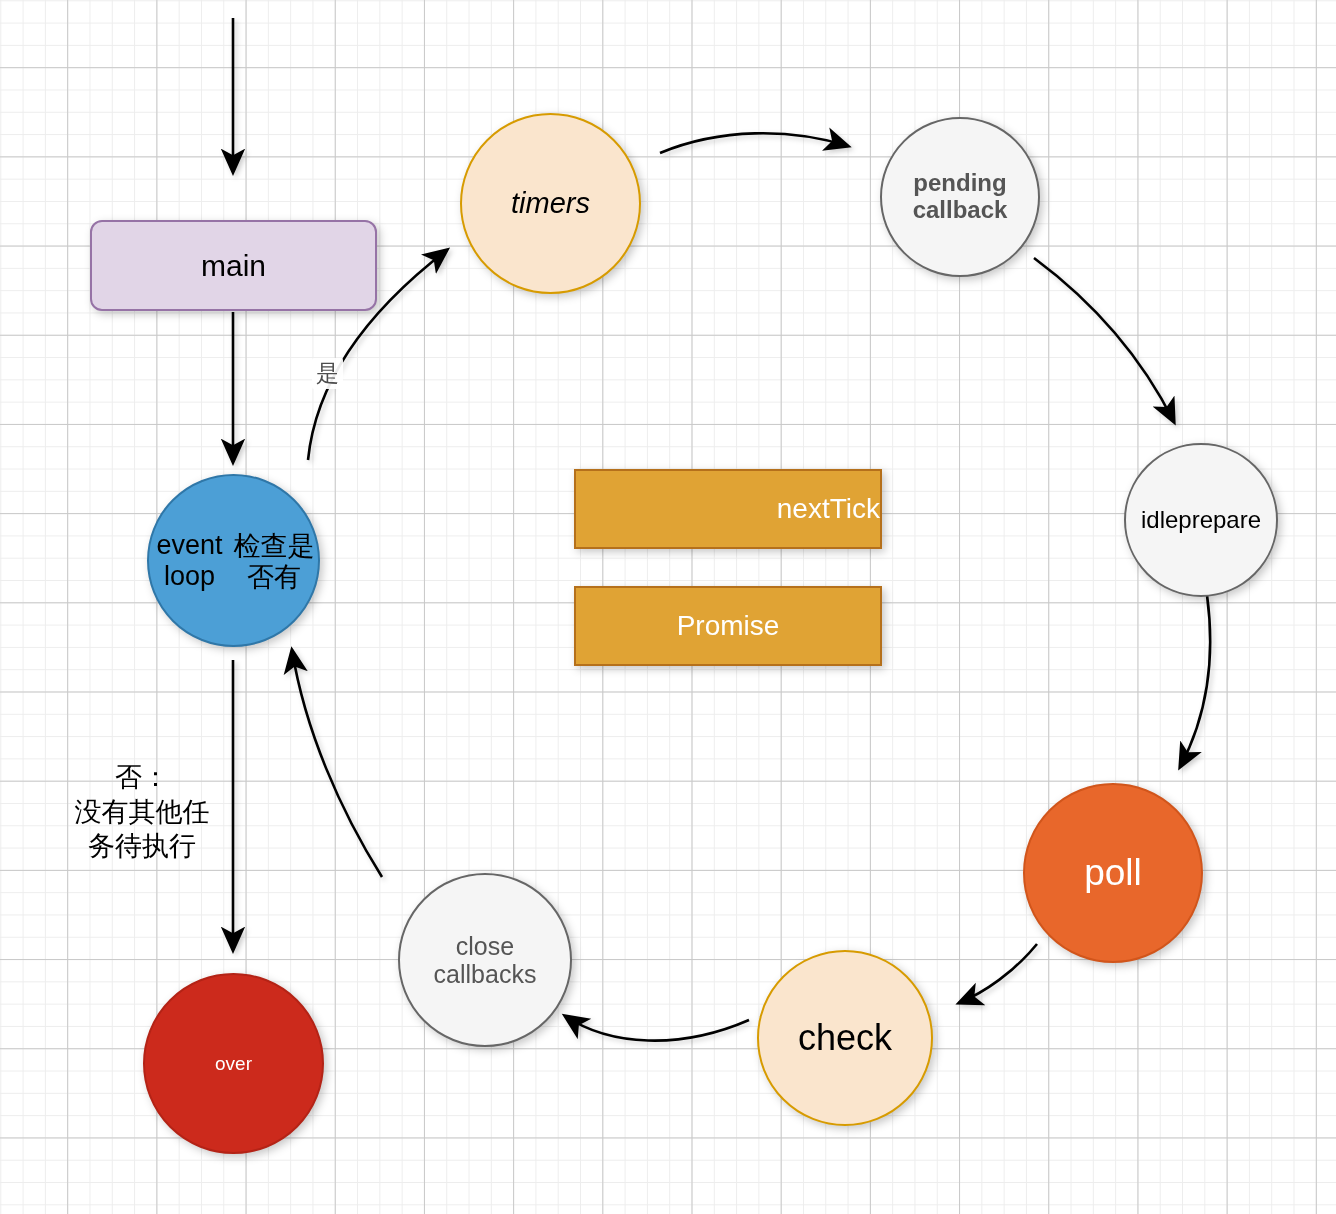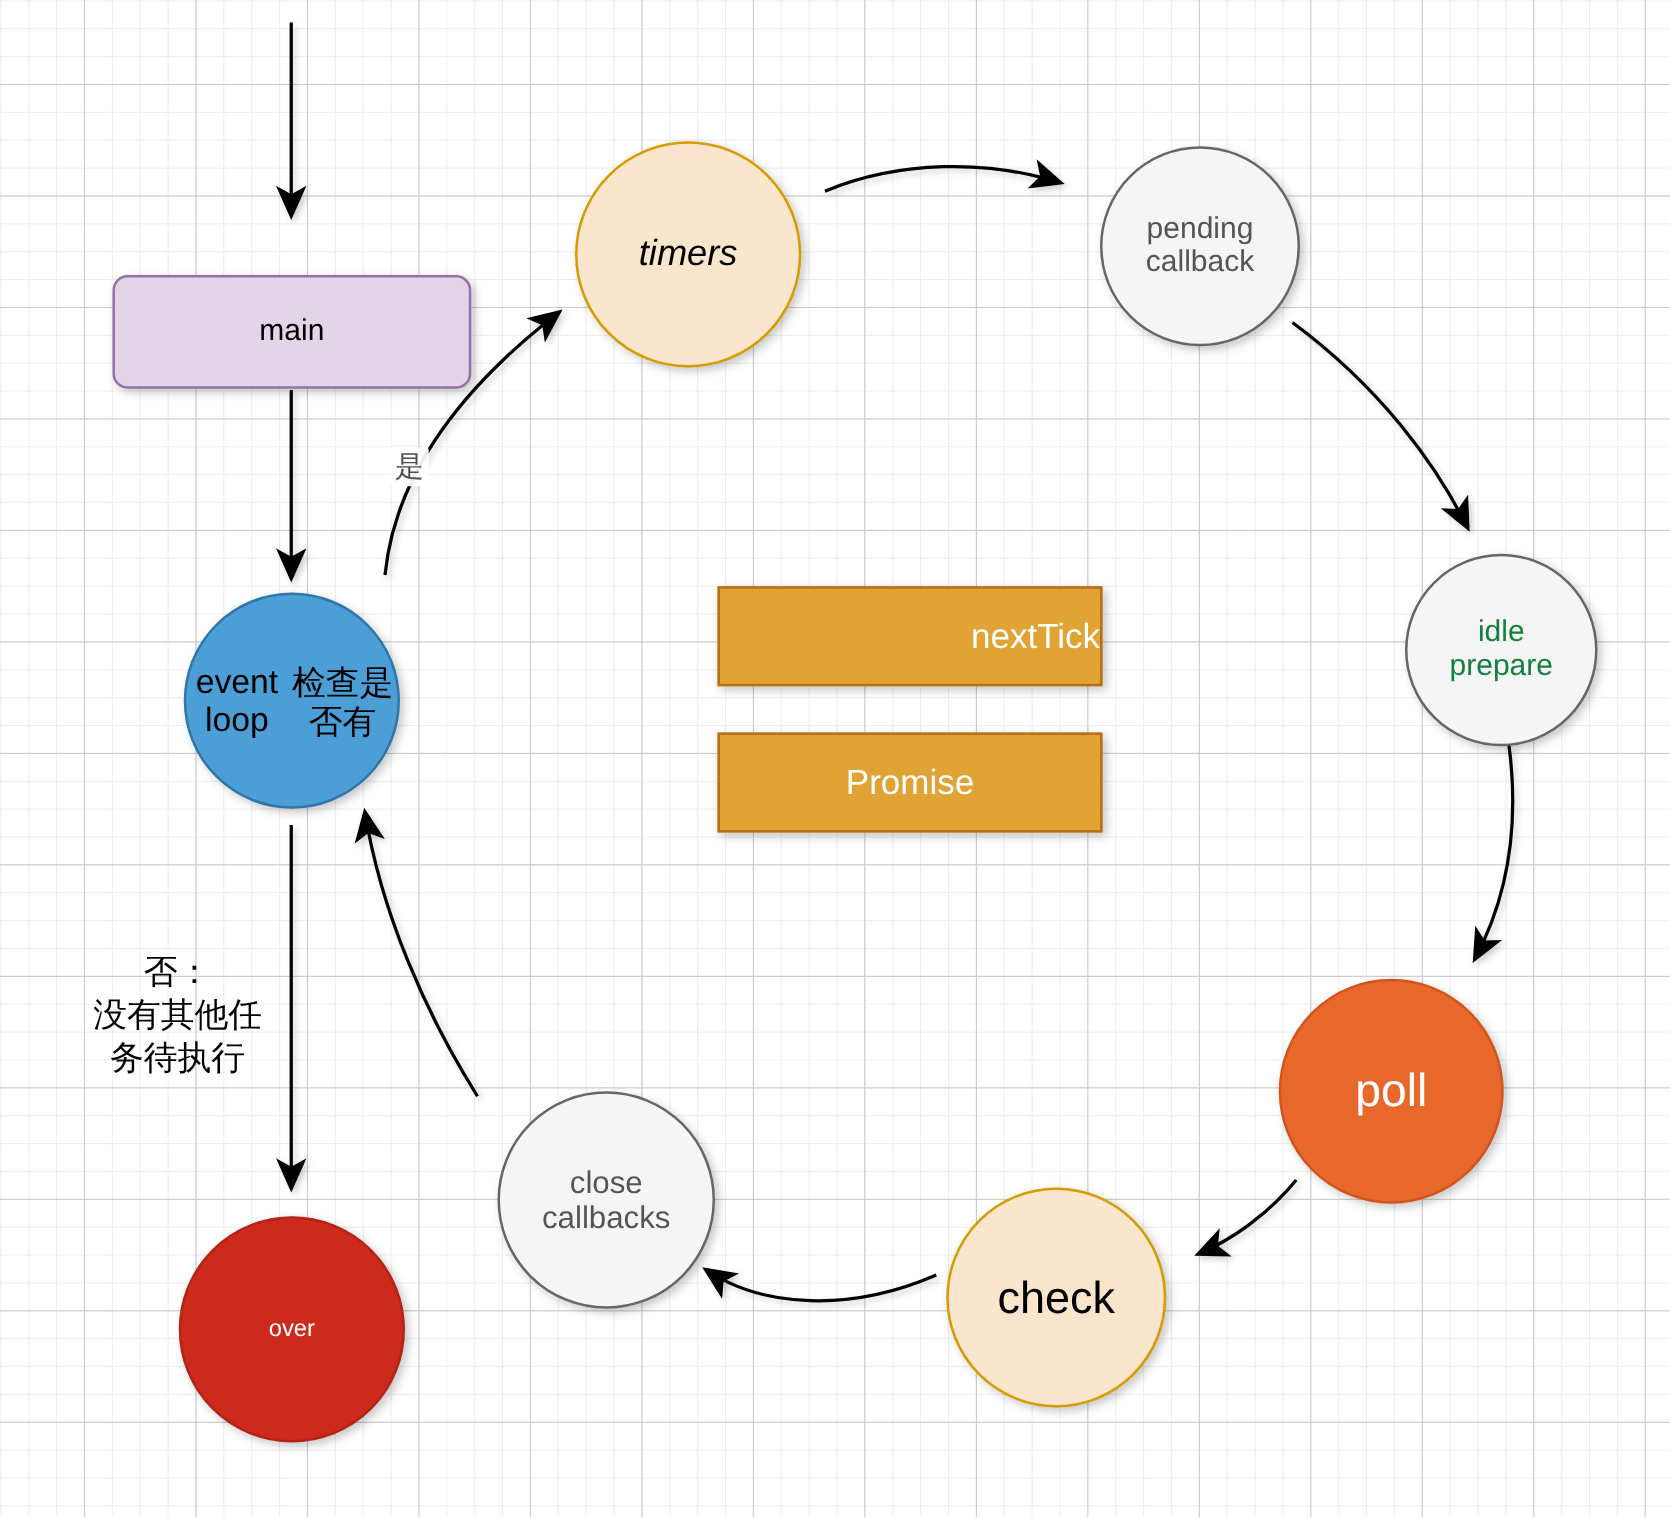--- a/index.html
+++ b/index.html
@@ -44,21 +44,21 @@
     filter: drop-shadow(3px 3px 4px rgba(0,0,0,0.22));
   }
   .circle { border-radius: 50%; }
 
   
   #node-main {
     left: 90px; top: 220px; width: 287px; height: 91px;
     background: #E1D5E7;
     border: 2px solid #9673A6;
     border-radius: 12px;
-    font-size: 24px;
+    font-size: 30px;
     color: #000000;
     text-align: center;
   }
   
   #node-eventloop {
     left: 147px; top: 474px; width: 173px; height: 173px;
     background: #4C9FD6;
     border: 2px solid #2F77A8;
     font-size: 27px;
     color: #000000;
@@ -82,29 +82,30 @@
     font-style: italic;
   }
   
   #node-pending {
     left: 880px; top: 117px; width: 160px; height: 160px;
     background: #F5F5F5;
     border: 2px solid #666666;
     font-size: 24px;
     color: #555555;
     flex-direction: column;
+    font-weight: bold;
   }
   
   #node-idle {
     left: 1124px; top: 443px; width: 154px; height: 154px;
     background: #F5F5F5;
     border: 2px solid #666666;
     font-size: 24px;
-    color: #15803d;
-    flex-direction: column;
+    color: #000000;
+    flex-direction: row;
   }
   
   #node-poll {
     left: 1023px; top: 783px; width: 180px; height: 180px;
     background: #E8672B;
     border: 2px solid #D1551B;
     font-size: 37px;
     color: #ffffff;
   }
   

